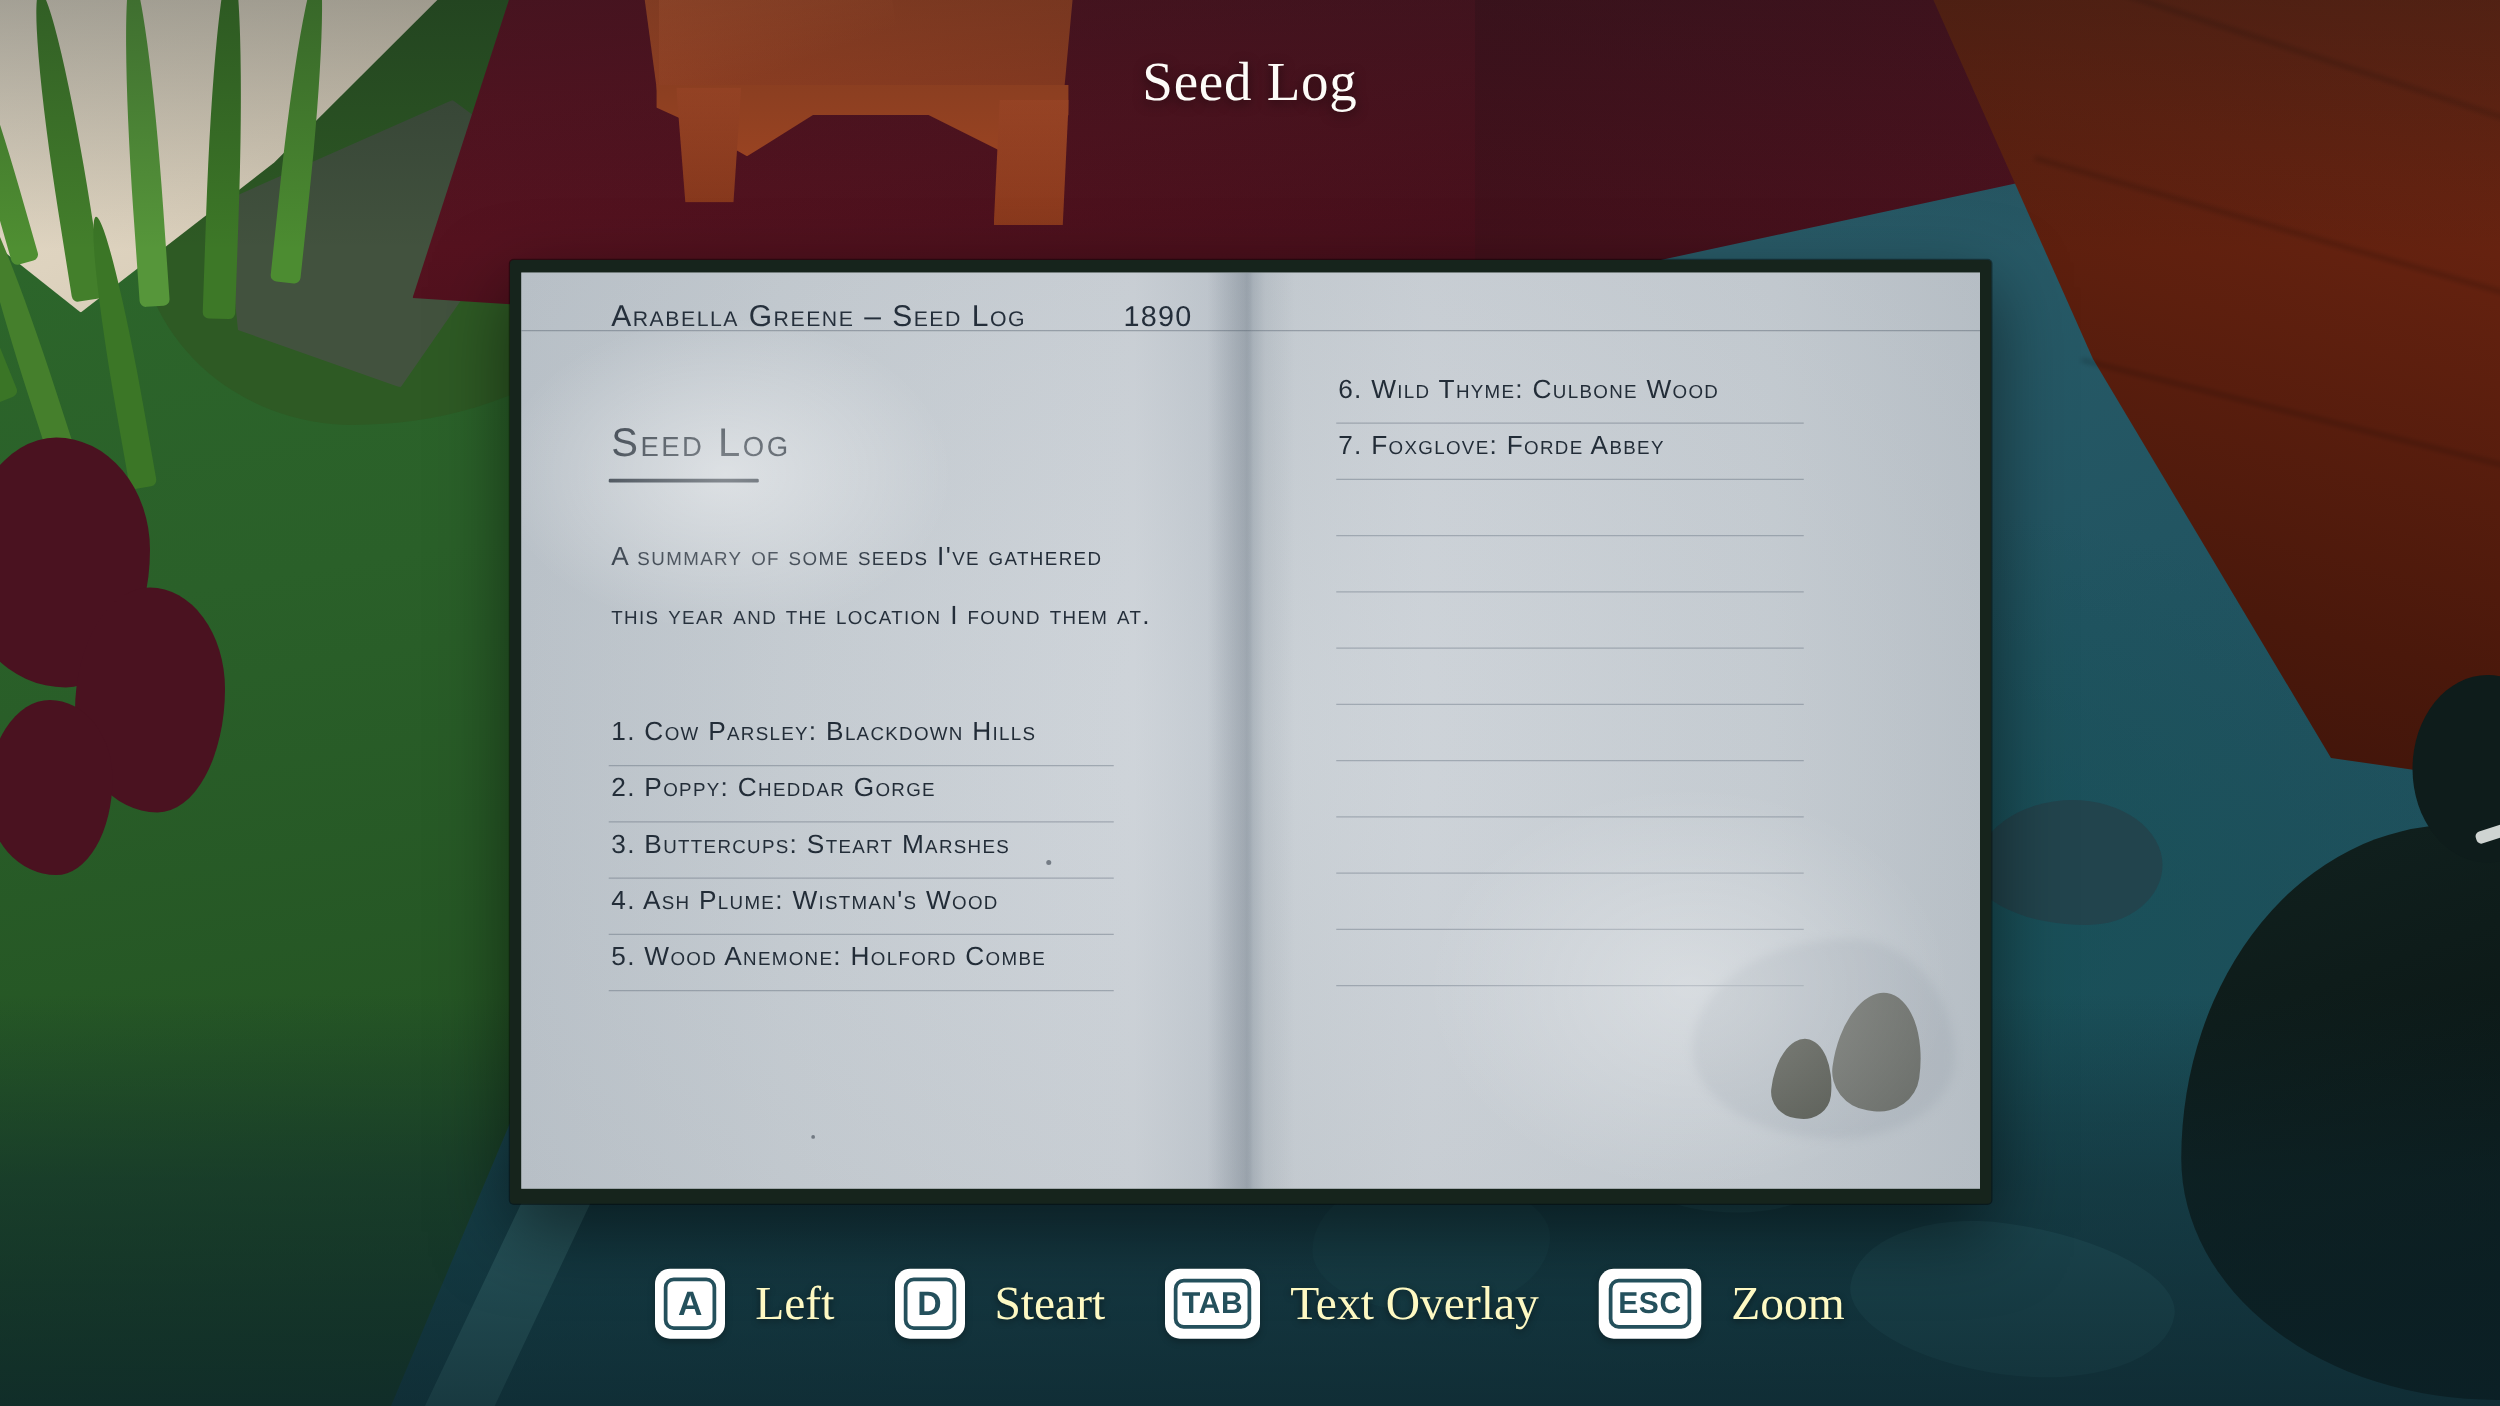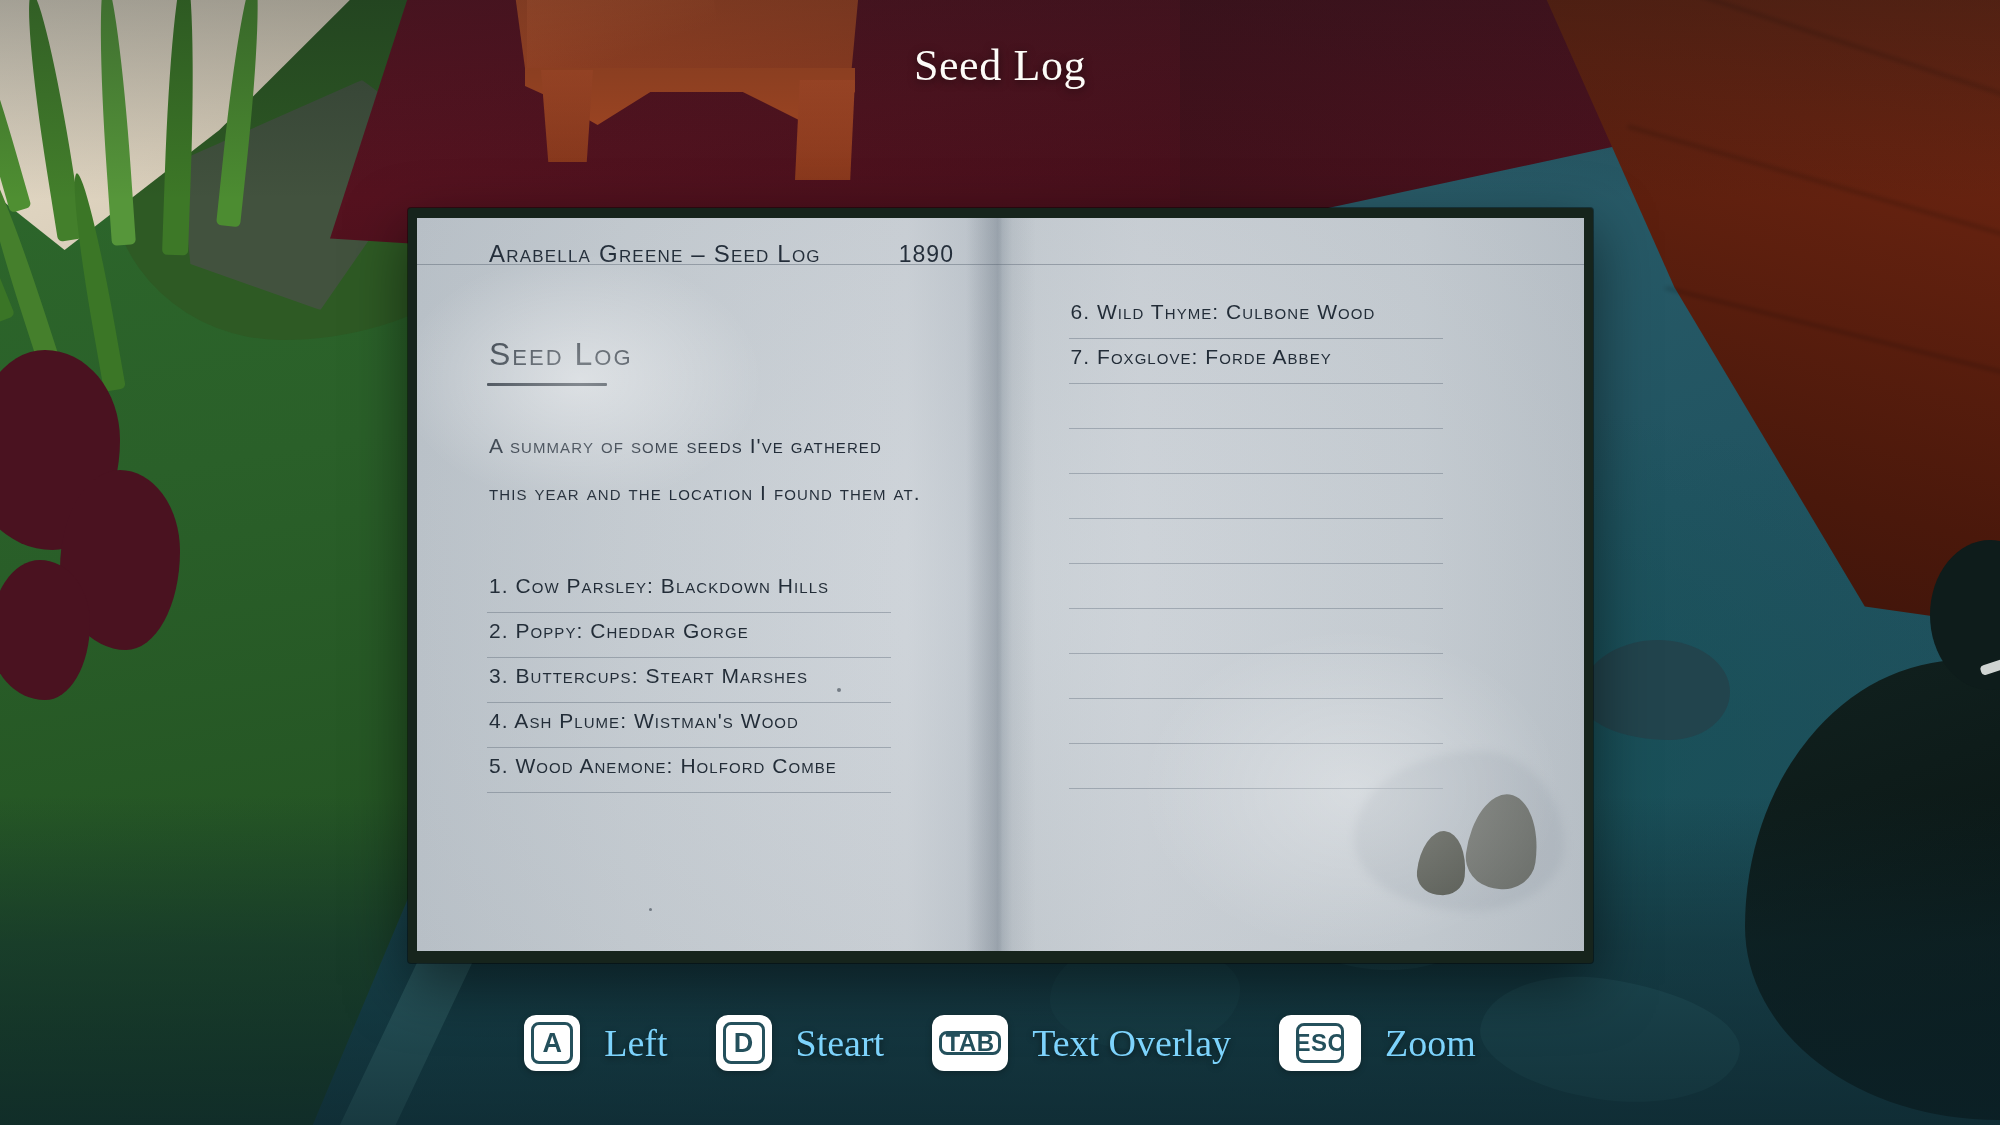--- a/index.html
+++ b/index.html
@@ -389,28 +389,28 @@
     border:3px solid #24505c;
     border-radius:8px;
     display:flex; align-items:center; justify-content:center;
     font-family:"Liberation Sans", sans-serif;
     font-weight:bold;
     color:#24505c;
   }
   .key-sq { width:56px; height:56px; }
   .key-sq .keycap-inner { width:42px; height:42px; font-size:27px; }
   .key-wide { width:76px; height:56px; }
-  .key-wide .keycap-inner { width:62px; height:24px; font-size:24px; letter-spacing:.5px; }
+  .key-wide .keycap-inner { width:62px; height:40px; font-size:24px; letter-spacing:.5px; }
   .key-esc { width:82px; height:56px; }
-  .key-esc .keycap-inner { width:48px; height:40px; font-size:24px; letter-spacing:.5px; }
+  .key-esc .keycap-inner { width:66px; height:40px; font-size:24px; letter-spacing:.5px; }
 
   .ctl-label {
     font-family:"Liberation Serif", serif;
     font-size:38px;
-    color:#7dd3fc;
+    color:#fef9c3;
     margin-left:24px;
     margin-right:48px;
     text-shadow:0 2px 6px rgba(0,0,0,.45);
     white-space:nowrap;
   }
   .mouse-icon { width:44px; height:60px; position:relative; }
 
   
   .watermark {
     position:absolute;

